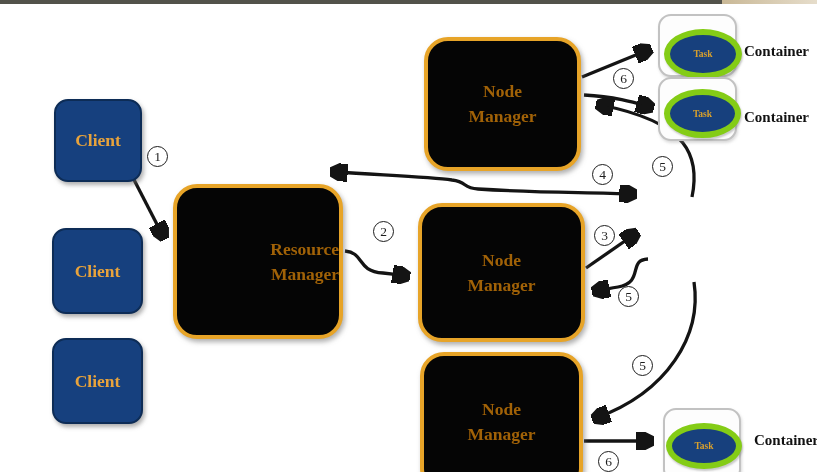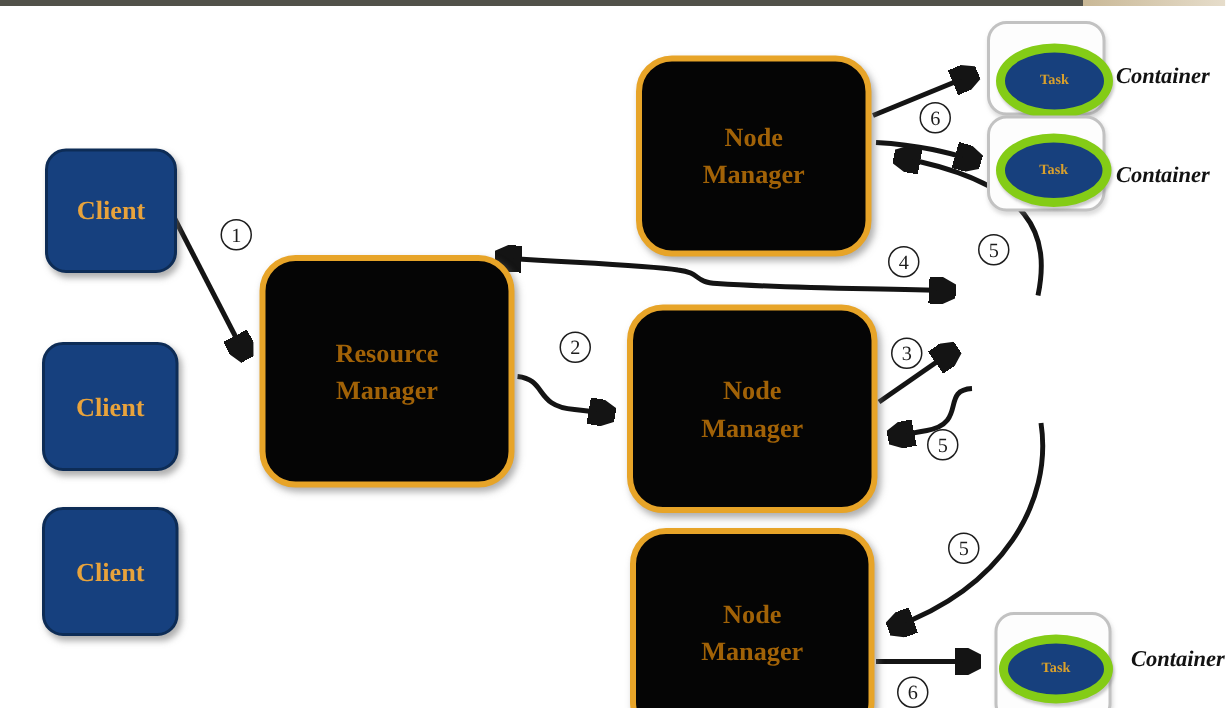--- a/index.html
+++ b/index.html
@@ -9,21 +9,21 @@
   }
   
   .topbar-left{position:absolute;left:0;top:0;width:722px;height:4px;background:#52524a;}
   .topbar-right{position:absolute;left:722px;top:0;width:95px;height:4px;
     background:linear-gradient(90deg,#c9b896,#e6ddcb);}
   
   .navy{
     position:absolute;background:#16407e;border:2px solid #0d2c56;border-radius:14px;
     box-shadow:2px 3px 4px rgba(110,110,110,.55);
     display:flex;flex-direction:column;align-items:center;justify-content:center;
-    color:#e8a33c;font-weight:bold;text-align:center;
+    color:#e8a33c;font-weight:bold;text-align:center;margin-left:24px;
   }
   .client{width:84px;height:79px;font-size:17.5px;}
   .am{width:94px;height:87px;font-size:12.5px;line-height:17px;border-radius:15px;}
   
   .blackbox{
     position:absolute;background:#050505;border:4px solid #e7a428;border-radius:24px;
     box-shadow:2px 3px 5px rgba(110,110,110,.55);
     display:flex;flex-direction:column;align-items:center;justify-content:center;
     color:#a16207;font-weight:bold;font-size:17.5px;line-height:25px;text-align:center;
   }
@@ -32,21 +32,21 @@
     position:absolute;background:#fdfdfd;border:2px solid #c2c2c2;border-radius:13px;
     box-shadow:1px 2px 3px rgba(150,150,150,.35);
   }
   .taskoval{
     position:absolute;background:#17407d;border:6px solid #84cc16;border-radius:50%;
     display:flex;align-items:center;justify-content:center;
     color:#d9a02c;font-weight:bold;font-size:9.5px;
     box-shadow:1px 2px 2px rgba(120,120,120,.4);
   }
   .containerlabel{
-    position:absolute;color:#121212;font-weight:bold;font-size:15px;font-style:italic;
+    position:absolute;color:#121212;font-weight:bold;font-size:15px;
   }
   
   .stepnum{
     position:absolute;width:19px;height:19px;border:1.7px solid #1d1d1d;border-radius:50%;
     display:flex;align-items:center;justify-content:center;
     font-size:13.5px;font-weight:normal;color:#1d1d1d;background:transparent;line-height:19px;
   }
   svg.arrows{position:absolute;left:0;top:0;pointer-events:none;}
   svg.arrows path{stroke:#141414;stroke-width:3.3;fill:none;}
 </style>
@@ -79,21 +79,21 @@
   <div class="navy client" style="left:30px;top:99px;">
     <span>Client</span>
   </div>
   <div class="navy client" style="left:28px;top:228px;width:87px;height:82px;">
     <span>Client</span>
   </div>
   <div class="navy client" style="left:28px;top:338px;width:87px;height:82px;">
     <span>Client</span>
   </div>
 
-  <div class="blackbox" style="left:173px;top:170px;width:162px;height:147px;">
+  <div class="blackbox" style="left:173px;top:184px;width:162px;height:147px;align-items:flex-end;">
     <span>Resource</span>
     <span>Manager</span>
   </div>
 
   <div class="blackbox" style="left:424px;top:37px;width:149px;height:126px;">
     <span>Node</span>
     <span>Manager</span>
   </div>
   <div class="blackbox" style="left:418px;top:203px;width:159px;height:131px;">
     <span>Node</span>

